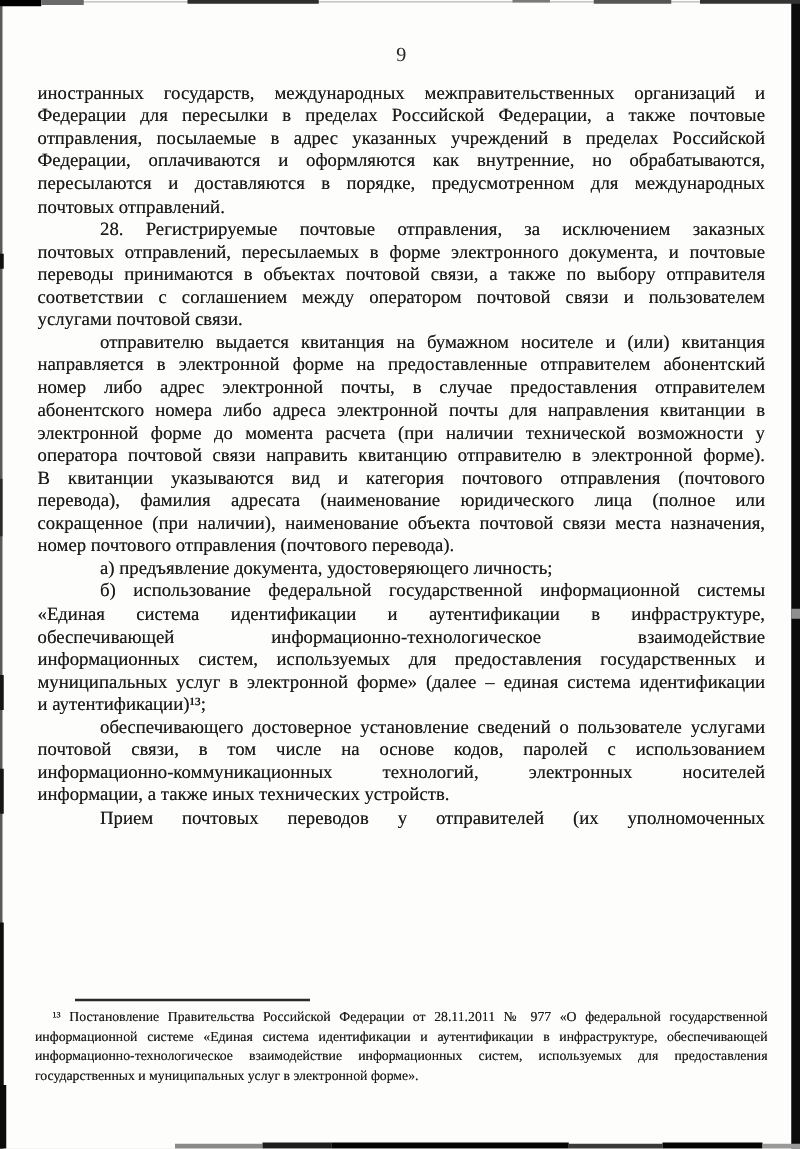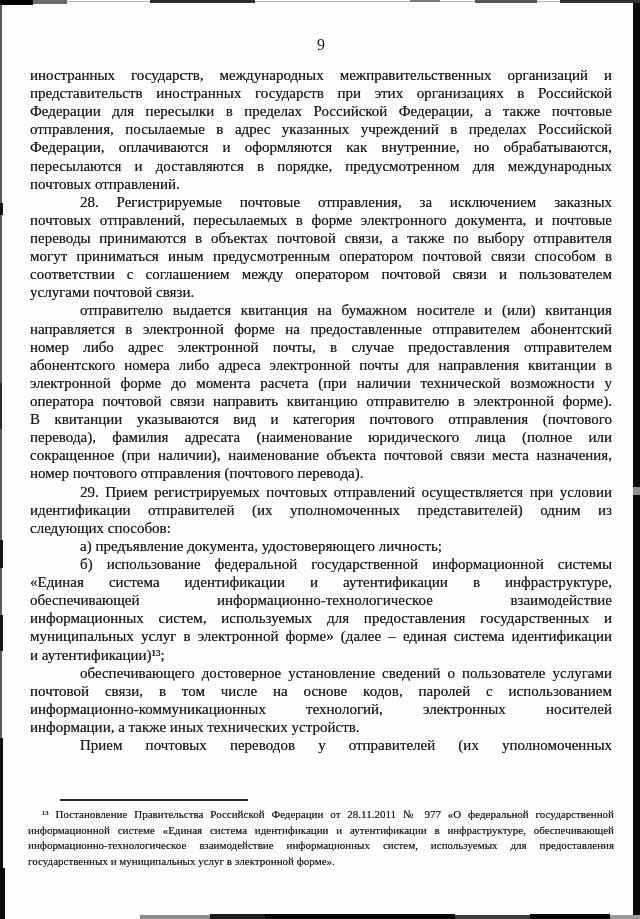--- a/index.html
+++ b/index.html
@@ -106,51 +106,44 @@
   <div class="artifact bot-m3"></div>
   <div class="artifact bot-m4"></div>
   <div class="artifact bot-m5"></div>
   <div class="artifact bot-m6"></div>
 
   <div class="page-number">9</div>
 
   <div class="body-text">
       <div class="para">
         <div class="line">иностранных государств, международных межправительственных организаций и</div>
-        <div class="line">представительств иностранных государств при этих организациях в Российской</div>
         <div class="line">Федерации для пересылки в пределах Российской Федерации, а также почтовые</div>
         <div class="line">отправления, посылаемые в адрес указанных учреждений в пределах Российской</div>
         <div class="line">Федерации, оплачиваются и оформляются как внутренние, но обрабатываются,</div>
         <div class="line">пересылаются и доставляются в порядке, предусмотренном для международных</div>
         <div class="line para-end">почтовых отправлений.</div>
       </div>
       <div class="para indent">
         <div class="line">28. Регистрируемые почтовые отправления, за исключением заказных</div>
         <div class="line">почтовых отправлений, пересылаемых в форме электронного документа, и почтовые</div>
         <div class="line">переводы принимаются в объектах почтовой связи, а также по выбору отправителя</div>
-        <div class="line">могут приниматься иным предусмотренным оператором почтовой связи способом в</div>
         <div class="line">соответствии с соглашением между оператором почтовой связи и пользователем</div>
         <div class="line para-end">услугами почтовой связи.</div>
       </div>
       <div class="para indent">
         <div class="line">отправителю выдается квитанция на бумажном носителе и (или) квитанция</div>
         <div class="line">направляется в электронной форме на предоставленные отправителем абонентский</div>
         <div class="line">номер либо адрес электронной почты, в случае предоставления отправителем</div>
         <div class="line">абонентского номера либо адреса электронной почты для направления квитанции в</div>
         <div class="line">электронной форме до момента расчета (при наличии технической возможности у</div>
         <div class="line">оператора почтовой связи направить квитанцию отправителю в электронной форме).</div>
         <div class="line">В квитанции указываются вид и категория почтового отправления (почтового</div>
         <div class="line">перевода), фамилия адресата (наименование юридического лица (полное или</div>
         <div class="line">сокращенное (при наличии), наименование объекта почтовой связи места назначения,</div>
         <div class="line para-end">номер почтового отправления (почтового перевода).</div>
-      </div>
-      <div class="para indent">
-        <div class="line">29. Прием регистрируемых почтовых отправлений осуществляется при условии</div>
-        <div class="line">идентификации отправителей (их уполномоченных представителей) одним из</div>
-        <div class="line para-end">следующих способов:</div>
       </div>
       <div class="para indent">
         <div class="line para-end">а) предъявление документа, удостоверяющего личность;</div>
       </div>
       <div class="para indent">
         <div class="line">б) использование федеральной государственной информационной системы</div>
         <div class="line">«Единая система идентификации и аутентификации в инфраструктуре,</div>
         <div class="line">обеспечивающей информационно-технологическое взаимодействие</div>
         <div class="line">информационных систем, используемых для предоставления государственных и</div>
         <div class="line">муниципальных услуг в электронной форме» (далее – единая система идентификации</div>

